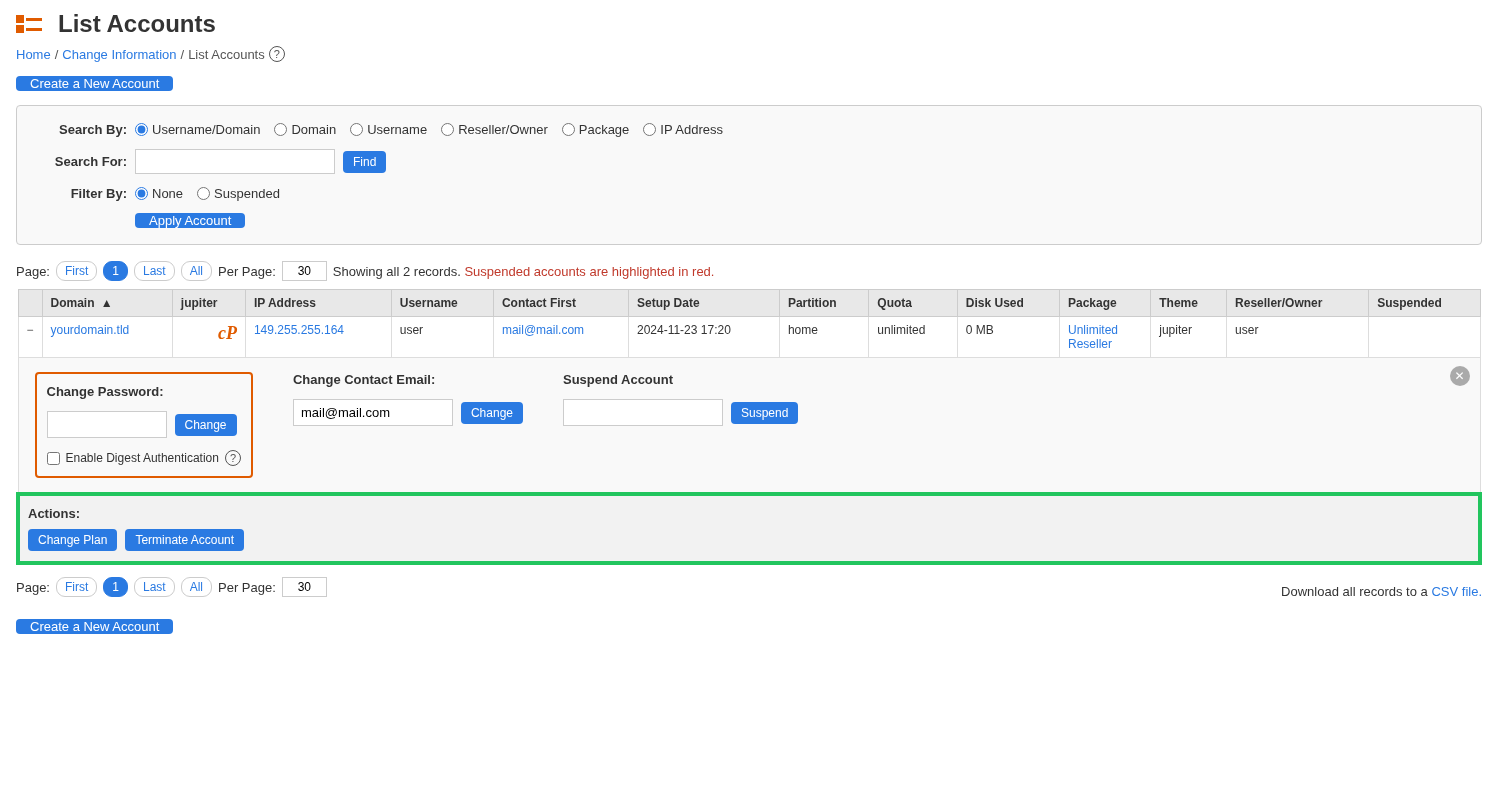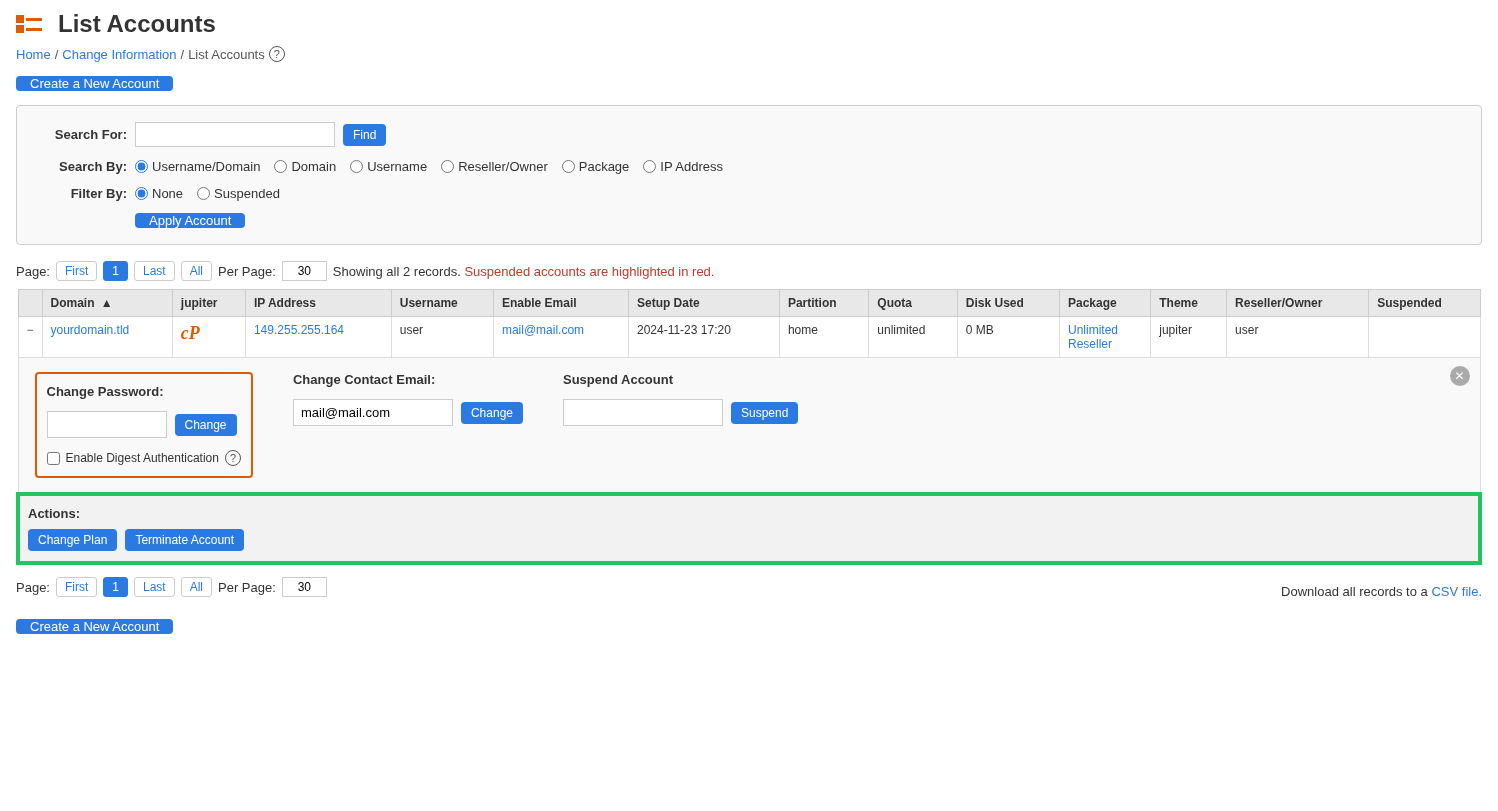--- a/index.html
+++ b/index.html
@@ -26,21 +26,21 @@
     .search-row { display: flex; align-items: center; margin-bottom: 12px; gap: 8px; }
     .search-row:last-child { margin-bottom: 0; }
     .search-label { width: 90px; text-align: right; font-weight: bold; font-size: 13px; flex-shrink: 0; }
     .search-input { border: 1px solid #ccc; padding: 4px 6px; width: 200px; font-size: 13px; }
     .radio-group { display: flex; align-items: center; gap: 14px; flex-wrap: wrap; }
     .radio-item { display: flex; align-items: center; gap: 4px; font-size: 13px; cursor: pointer; }
     .radio-item input[type="radio"] { margin: 0; accent-color: #2a7ae2; }
 
     
     .pagination-row { display: flex; align-items: center; gap: 6px; font-size: 13px; margin-bottom: 8px; }
-    .page-btn { display: inline-block; padding: 2px 8px; border: 1px solid #ccc; border-radius: 3px; cursor: pointer; font-size: 12px; background: #fff; color: #2a7ae2; text-decoration: none; }
+    .page-btn { display: inline-block; padding: 2px 8px; border: 1px solid #ccc; border-radius: 9px; cursor: pointer; font-size: 12px; background: #fff; color: #2a7ae2; text-decoration: none; }
     .page-btn.active { background: #2a7ae2; color: #fff; border-color: #2a7ae2; }
     .per-page-input { border: 1px solid #ccc; width: 45px; padding: 2px 4px; font-size: 12px; text-align: center; }
     .showing-text { color: #333; }
     .highlight-red { color: #c0392b; }
 
     
     .accounts-table { width: 100%; border-collapse: collapse; border: 1px solid #ccc; font-size: 12px; }
     .accounts-table th { background: #e8e8e8; border: 1px solid #ccc; padding: 6px 8px; text-align: left; white-space: nowrap; font-size: 12px; }
     .accounts-table th .sort-arrow { margin-left: 3px; }
     .accounts-table td { border: 1px solid #ddd; padding: 6px 8px; vertical-align: top; }
@@ -108,52 +108,52 @@
   <span>List Accounts</span>
   <span class="help-icon">?</span>
 </div>
 
 <div style="margin-bottom: 14px;">
   <button class="btn btn-primary">Create a New Account</button>
 </div>
 
 <div class="search-box">
   <div class="search-row">
+    <span class="search-label">Search By:</span>
+    <div class="radio-group">
+      <label class="radio-item">
+        <input type="radio" name="search_by" checked="" style=""> 
+          <span>Username/Domain</span>
+      </label>
+      <label class="radio-item">
+        <input type="radio" name="search_by" style=""> 
+          <span>Domain</span>
+      </label>
+      <label class="radio-item">
+        <input type="radio" name="search_by" style=""> 
+          <span>Username</span>
+      </label>
+      <label class="radio-item">
+        <input type="radio" name="search_by" style=""> 
+          <span>Reseller/Owner</span>
+      </label>
+      <label class="radio-item">
+        <input type="radio" name="search_by" style=""> 
+          <span>Package</span>
+      </label>
+      <label class="radio-item">
+        <input type="radio" name="search_by" style=""> 
+          <span>IP Address</span>
+      </label>
+    </div>
+  </div>
+  <div class="search-row">
     <span class="search-label">Search For:</span>
     <input class="search-input" type="text" value="" style="">
     <button class="btn btn-primary btn-sm">Find</button>
-  </div>
-  <div class="search-row">
-    <span class="search-label">Search By:</span>
-    <div class="radio-group">
-      <label class="radio-item">
-        <input type="radio" name="search_by" checked="" style=""> 
-          <span>Username/Domain</span>
-      </label>
-      <label class="radio-item">
-        <input type="radio" name="search_by" style=""> 
-          <span>Domain</span>
-      </label>
-      <label class="radio-item">
-        <input type="radio" name="search_by" style=""> 
-          <span>Username</span>
-      </label>
-      <label class="radio-item">
-        <input type="radio" name="search_by" style=""> 
-          <span>Reseller/Owner</span>
-      </label>
-      <label class="radio-item">
-        <input type="radio" name="search_by" style=""> 
-          <span>Package</span>
-      </label>
-      <label class="radio-item">
-        <input type="radio" name="search_by" style=""> 
-          <span>IP Address</span>
-      </label>
-    </div>
   </div>
   <div class="search-row">
     <span class="search-label">Filter By:</span>
     <div class="radio-group">
       <label class="radio-item">
         <input type="radio" name="filter_by" checked="" style=""> 
           <span>None</span>
       </label>
       <label class="radio-item">
         <input type="radio" name="filter_by" style=""> 
@@ -181,39 +181,39 @@
 </div>
 
 <table class="accounts-table">
   <thead>
     <tr>
       <th></th>
       <th style="cursor:pointer;">Domain <span class="sort-arrow">▲</span></th>
       <th>jupiter</th>
       <th>IP Address</th>
       <th>Username</th>
-      <th>Enable Email</th>
+      <th>Contact First</th>
       <th>Setup Date</th>
       <th>Partition</th>
       <th>Quota</th>
       <th>Disk Used</th>
       <th>Package</th>
       <th>Theme</th>
       <th>Reseller/Owner</th>
       <th>Suspended</th>
     </tr>
   </thead>
   <tbody>
 
     <tr class="data-row">
       <td class="expand-cell">−</td>
       <td>
         <a href="#" class="domain-link">yourdomain.tld</a>
       </td>
-      <td style="text-align:left;">
+      <td style="text-align:right;">
         <span class="cpanel-icon" style="font-weight:bold; font-family: serif; font-style: italic; color: #e05b00; font-size: 18px;">cP</span>
       </td>
       <td>
         <a href="#" class="domain-link">149.255.255.164</a>
       </td>
       <td>user</td>
       <td>
         <a href="#" class="email-link">mail@mail.com</a>
       </td>
       <td>2024-11-23 17:20</td>

